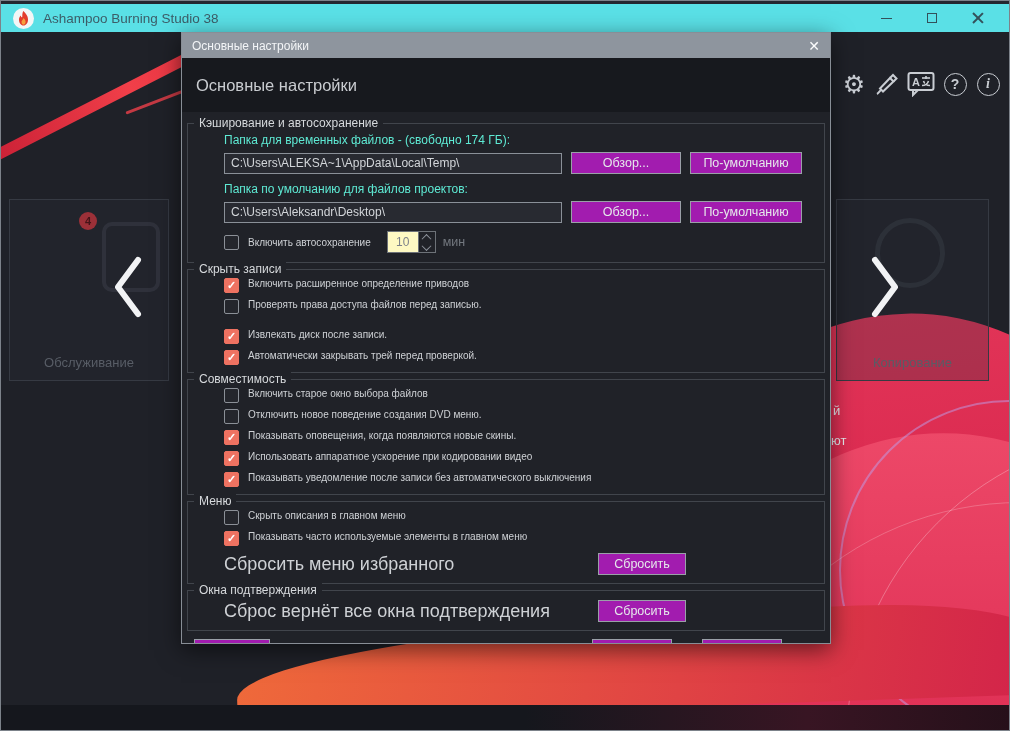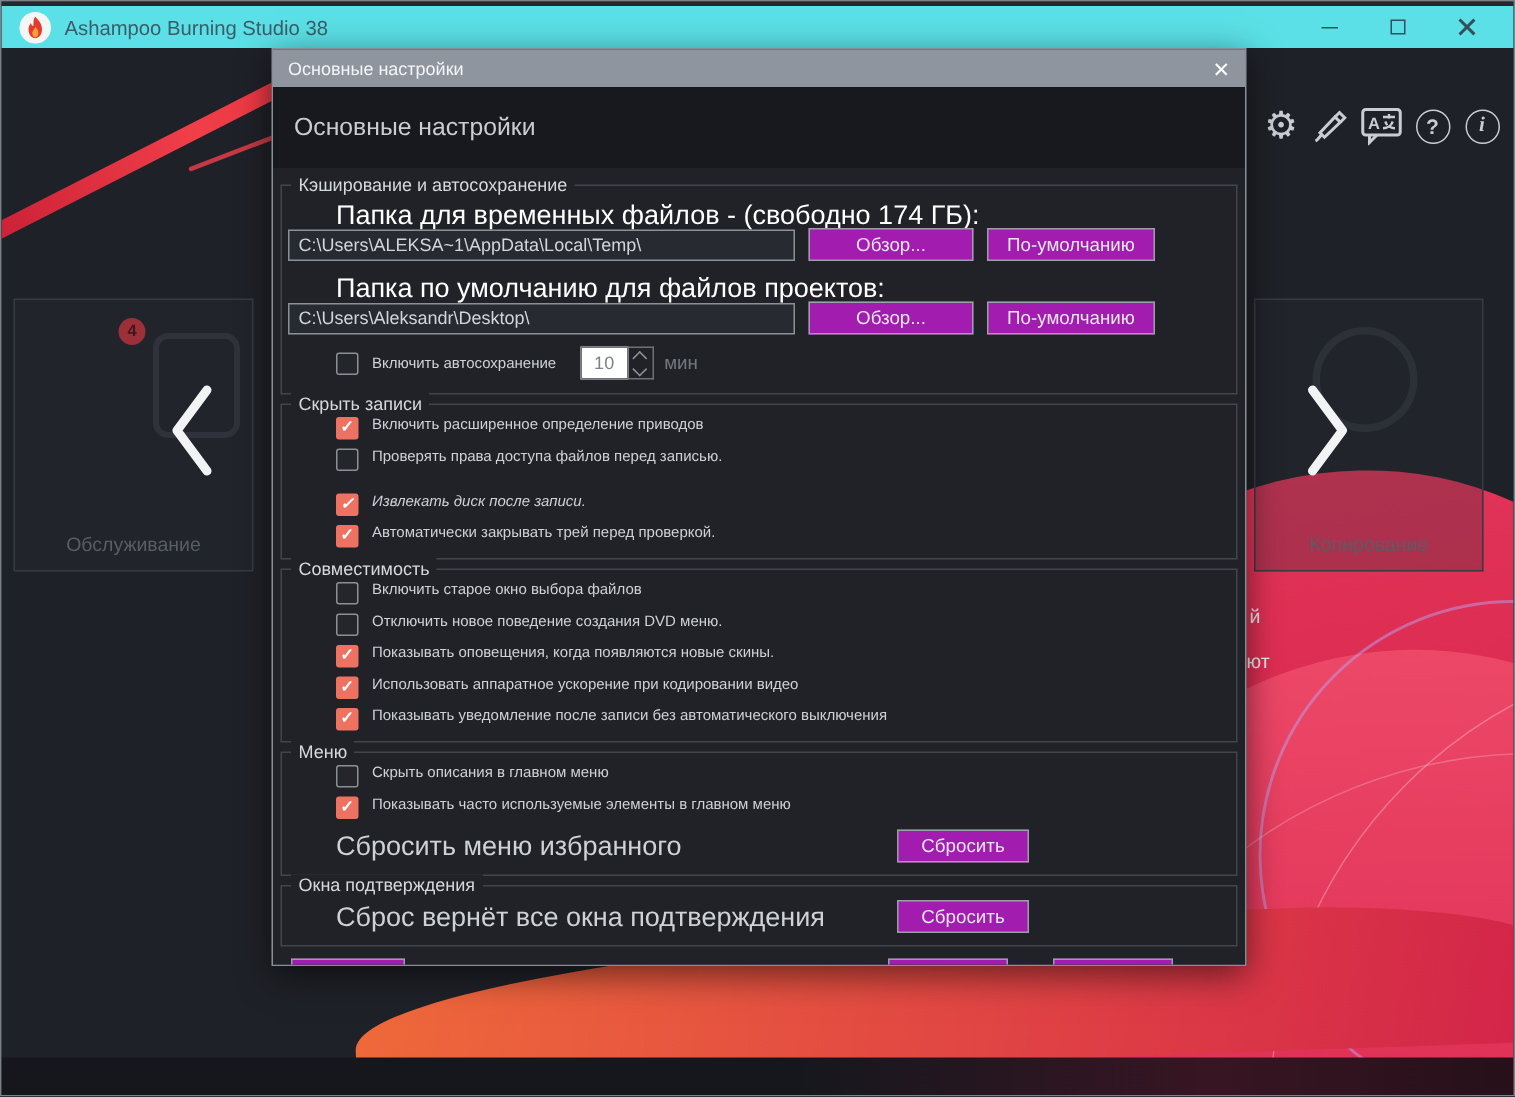--- a/index.html
+++ b/index.html
@@ -66,45 +66,45 @@
   .dialog{ position:absolute; left:180px; top:31px; width:650px; height:612px;
     border:1px solid #888e96; background:#202228; box-shadow:0 6px 22px rgba(0,0,0,.55); }
   .dlg-titlebar{ height:25px; background:#8e959e; display:flex; align-items:center; padding:0 10px; }
   .dlg-title{ color:#f3f5f7; font-size:12px; }
   .dlg-close{ margin-left:auto; color:#fbfcfd; font-size:14px; cursor:pointer; line-height:1; }
   .dlg-header{ height:54px; background:#17191e; display:flex; align-items:center; padding-left:14px;
     color:#c9ccd0; font-size:16.5px; }
   .dlg-body{ height:531px; background:#202228; overflow:hidden; padding-top:2px; }
   .grp{ position:relative; border:1px solid #41454c; margin:6px 5px 0; padding:6px 8px 6px 4px; }
   .legend{ position:absolute; top:-8px; left:6px; background:#202228; padding:0 5px; font-size:12px; color:#d6d9dc; }
-  .lbl{ margin:3px 0 3px 32px; font-size:18px; color:#ffffff; height:16px; }
-  .frow{ display:flex; align-items:center; gap:9px; height:22px; }
+  .lbl{ margin:3px 0 3px 32px; font-size:12px; color:#5eead4; height:16px; }
+  .frow{ display:flex; align-items:center; gap:9px; margin-left:32px; height:22px; }
   .frow + .lbl{ margin-top:8px; }
   input.path{ width:338px; height:21px; background:#282a31; border:1px solid #8a9098; color:#d2d5d9;
     font-size:12px; padding:0 6px; font-family:"Liberation Sans", sans-serif; }
   .btn{ height:22px; background:#a21caf; border:1px solid #9aa0a8; color:#e5e8eb; font-size:12.5px;
     display:flex; align-items:center; justify-content:center; padding:0 8px; cursor:pointer; white-space:nowrap; }
   .btn-browse{ min-width:110px; } .btn-default{ min-width:112px; }
   .autosave{ display:flex; align-items:center; margin:7px 0 2px 32px; height:24px; }
   .cb{ width:15px; height:15px; border-radius:2px; background:#24262c; border:1px solid #8b9097;
     flex:0 0 15px; display:flex; align-items:center; justify-content:center; cursor:pointer; }
   .cb.checked{ background:#ee7261; border-color:#ee7261; }
   .cb.checked::after{ content:"✓"; color:#fff; font-size:11px; font-weight:bold; line-height:1; }
   .cb-text{ margin-left:9px; font-size:10px; color:#ced1d5; }
   .spin{ display:flex; align-items:center; margin-left:16px; }
-  .spinval{ width:32px; height:22px; border:1px solid #6d7278; background:#ffffff; color:#7d828a;
+  .spinval{ width:32px; height:22px; border:1px solid #6d7278; background:#fef9c3; color:#7d828a;
     font-size:12px; display:flex; align-items:center; justify-content:center; }
   .spinbtns{ width:17px; height:22px; border:1px solid #6d7278; border-left:none; display:flex; flex-direction:column; }
   .spinbtns span{ flex:1; display:flex; align-items:center; justify-content:center; cursor:pointer; }
   .chev-up,.chev-dn{ width:7px; height:7px; border-left:1.6px solid #8d939b; border-top:1.6px solid #8d939b; }
   .chev-up{ transform:rotate(45deg) translate(1px,1px); }
   .chev-dn{ transform:rotate(225deg) translate(1px,1px); }
   .unit{ margin-left:7px; font-size:12.5px; color:#73787f; }
   .cb-row{ display:flex; align-items:flex-start; margin:5px 0 0 32px; height:16px; }
-  .cb-row.first{ margin-top:2px; } .cb-row.gap{ margin-top:14px;font-style:italic; }
+  .cb-row.first{ margin-top:2px; } .cb-row.gap{ margin-top:14px; }
   .reset-row{ display:flex; align-items:center; margin:6px 0 2px 32px; height:22px; }
   .reset-row .rlabel{ font-size:18px; color:#ced1d5; }
   .reset-row .btn{ position:absolute; left:410px; min-width:88px; }
   .footer{ display:flex; align-items:center; margin:8px 12px 0; height:22px; }
   .btn-help{ min-width:76px; }
   .btn-ok{ min-width:80px; margin-left:auto; }
   .btn-cancel{ min-width:80px; margin-left:30px; margin-right:36px; }
 </style>
 </head>
 <body>

